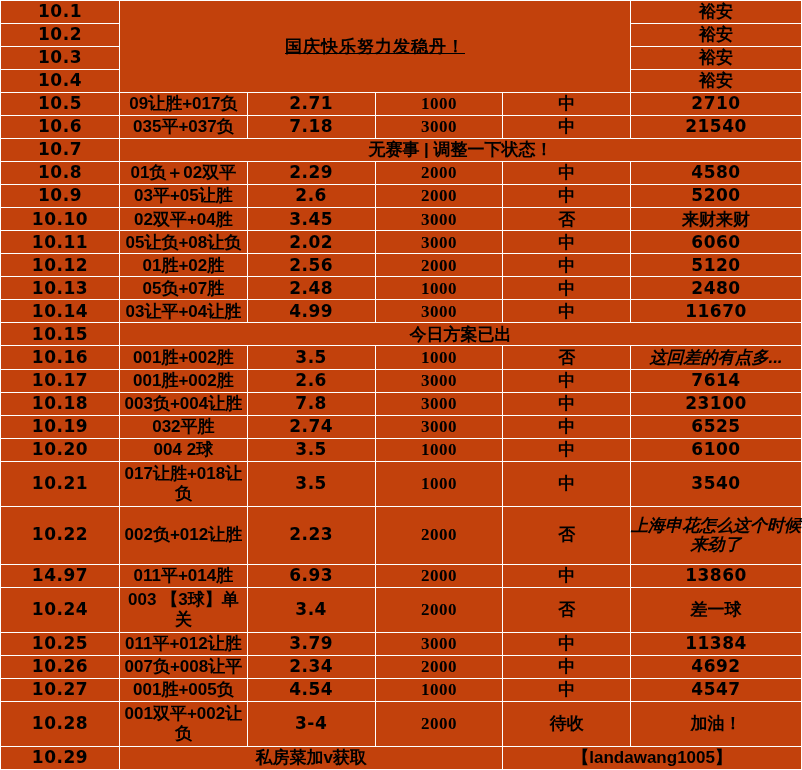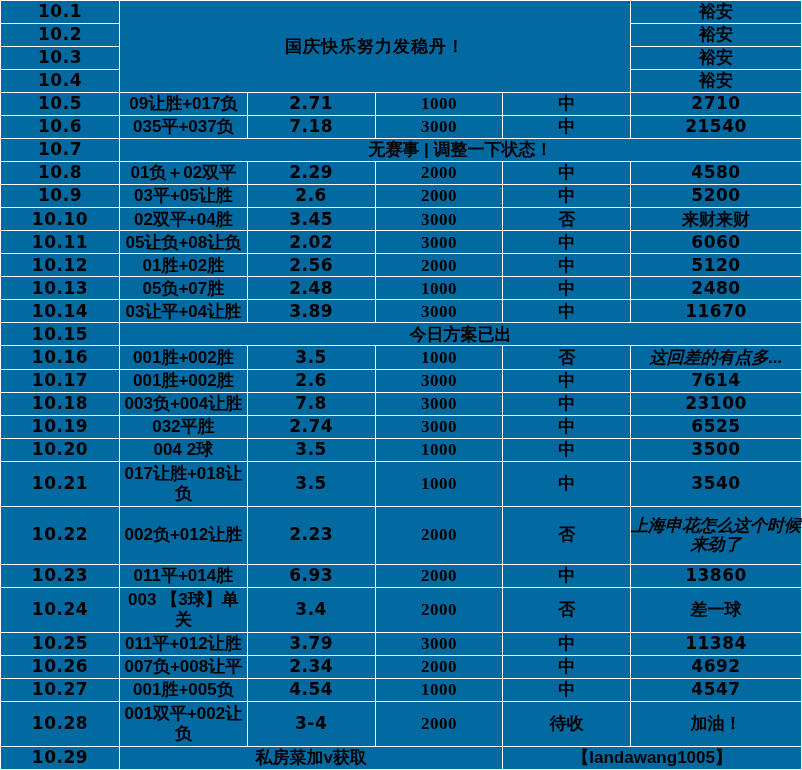--- a/index.html
+++ b/index.html
@@ -11,21 +11,21 @@
     width: 802px;
     height: 770px;
     font-family: "Liberation Sans", sans-serif;
     overflow: hidden;
   }
   #sheet {
     width: 802px;
     height: 770px;
     border-collapse: collapse;
     table-layout: fixed;
-    background: #0369a1;
+    background: #c2410c;
   }
   #sheet td {
     border: 1px solid #ffffff;
     text-align: center;
     vertical-align: middle;
     color: #000000;
     font-weight: bold;
     font-size: 17px;
     padding: 0;
     line-height: 1.15;
@@ -35,20 +35,21 @@
   td.c-odds   { width: 110px; }
   td.c-stake  { width: 109px; font-family: Liberation Serif, serif; }
   td.c-result { width: 100px; }
   td.c-payout { width: 170px; }
 
   .banner {
     font-size: 33px;
     font-weight: bold;
     color: #ffffff;
     letter-spacing: 1px;
+    text-decoration: underline;
   }
   .brand {
     font-size: 17px;
     font-weight: bold;
     color: #ffffff;
     border-radius: 9px;
   }
   .note {
     font-size: 18px;
   }
@@ -165,21 +166,21 @@
       <td class="c-pick">05负+07胜</td>
       <td class="c-odds numfont">2.48</td>
       <td class="c-stake numfont">1000</td>
       <td class="c-result">中</td>
       <td class="c-payout numfont">2480</td>
     </tr>
 
     <tr>
       <td class="c-date numfont">10.14</td>
       <td class="c-pick">03让平+04让胜</td>
-      <td class="c-odds numfont">3.89</td>
+      <td class="c-odds numfont">4.99</td>
       <td class="c-stake numfont">3000</td>
       <td class="c-result">中</td>
       <td class="c-payout numfont">11670</td>
     </tr>
 
     <tr>
       <td class="c-date numfont">10.15</td>
       <td class="note" colspan="5">今日方案已出</td>
     </tr>
 
@@ -218,21 +219,21 @@
       <td class="c-result">中</td>
       <td class="c-payout numfont">6525</td>
     </tr>
 
     <tr>
       <td class="c-date numfont">10.20</td>
       <td class="c-pick">004  2球</td>
       <td class="c-odds numfont">3.5</td>
       <td class="c-stake numfont">1000</td>
       <td class="c-result">中</td>
-      <td class="c-payout numfont">3500</td>
+      <td class="c-payout numfont">6100</td>
     </tr>
 
     <tr>
       <td class="c-date numfont">10.21</td>
       <td class="c-pick">017让胜+018让负</td>
       <td class="c-odds numfont">3.5</td>
       <td class="c-stake numfont">1000</td>
       <td class="c-result">中</td>
       <td class="c-payout numfont">3540</td>
     </tr>
@@ -240,21 +241,21 @@
     <tr style="height:58px">
       <td class="c-date numfont">10.22</td>
       <td class="c-pick">002负+012让胜</td>
       <td class="c-odds numfont">2.23</td>
       <td class="c-stake numfont">2000</td>
       <td class="c-result">否</td>
       <td class="c-payout small two-line">上海申花怎么这个时候来劲了</td>
     </tr>
 
     <tr>
-      <td class="c-date numfont">10.23</td>
+      <td class="c-date numfont">14.97</td>
       <td class="c-pick">011平+014胜</td>
       <td class="c-odds numfont">6.93</td>
       <td class="c-stake numfont">2000</td>
       <td class="c-result">中</td>
       <td class="c-payout numfont">13860</td>
     </tr>
 
     <tr>
       <td class="c-date numfont">10.24</td>
       <td class="c-pick">003 【3球】单关</td>

